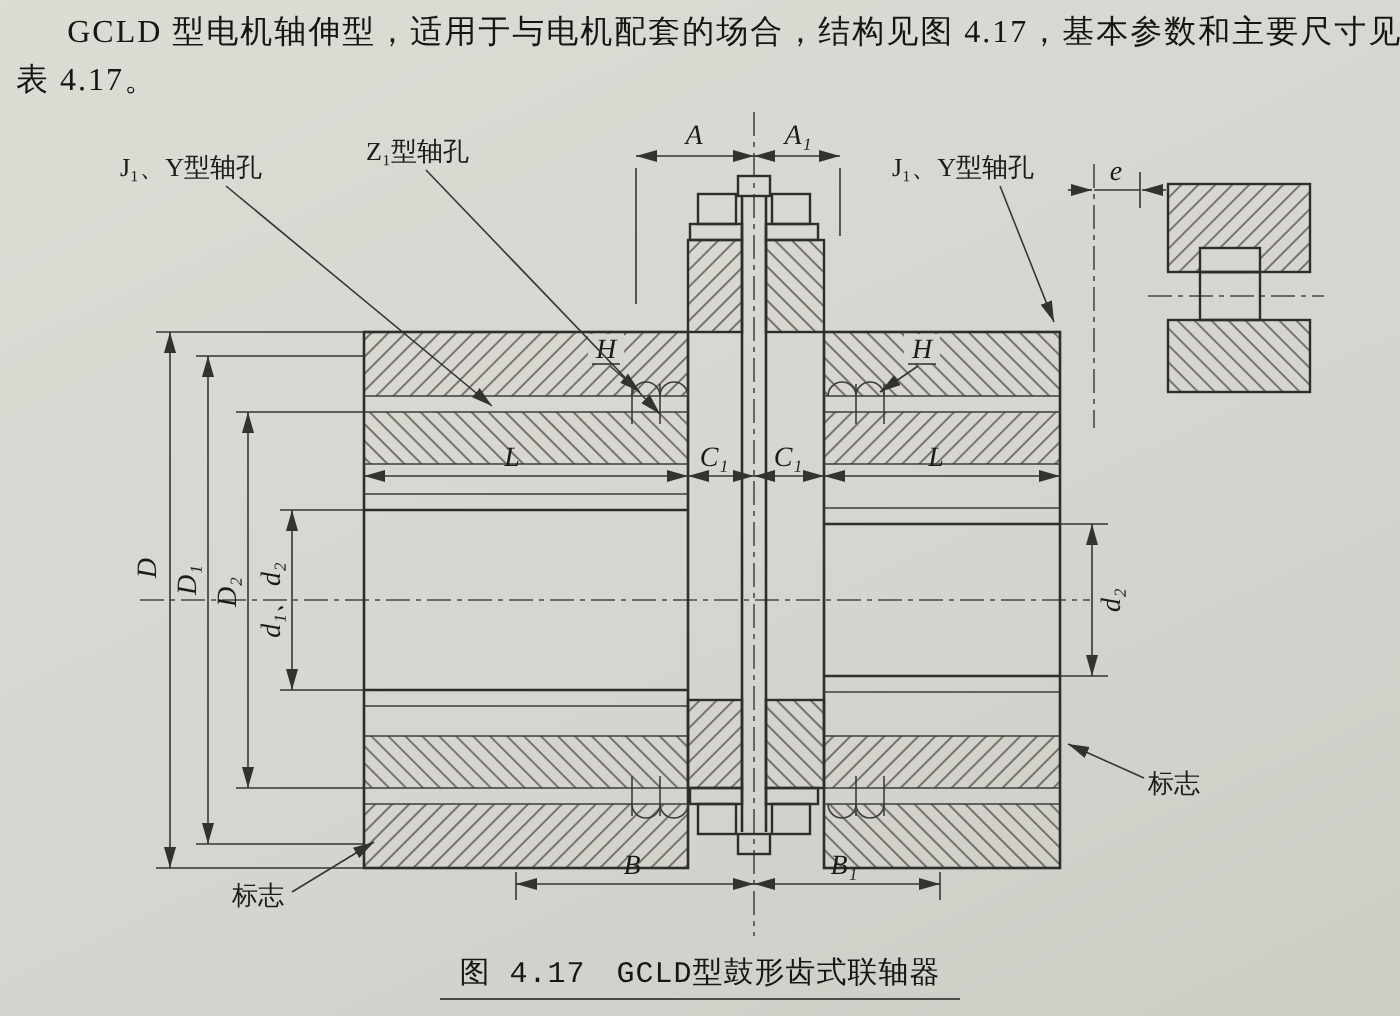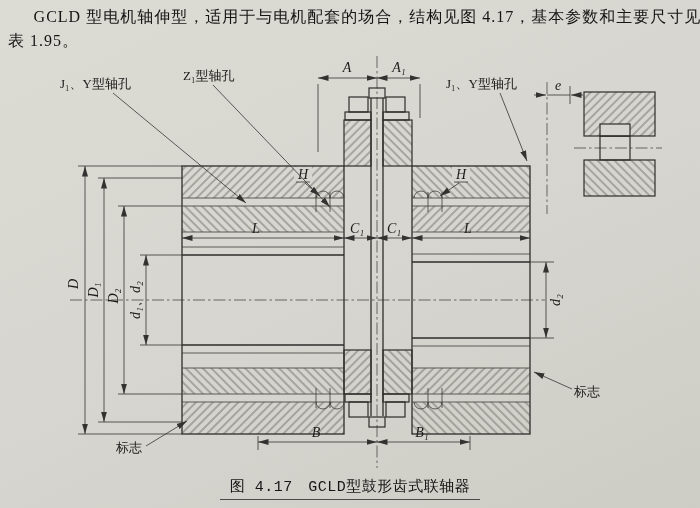--- a/index.html
+++ b/index.html
@@ -34,21 +34,21 @@
   .callout{font-family:"Liberation Serif",serif;font-size:13px;fill:#1b1b1a;}
   .bgpatch{fill:#d6d5cf;}
 </style>
 </head>
 <body>
 
 <div class="page">
 
   <div class="intro">
     <div class="l1">GCLD 型电机轴伸型，适用于与电机配套的场合，结构见图 4.17，基本参数和主要尺寸见</div>
-    <div class="l2">表 1.95。</div>
+    <div class="l2">表 4.17。</div>
   </div>
 
   <svg class="fig" width="700" height="508" viewBox="0 0 700 508">
     <defs>
       <marker id="arr" markerUnits="userSpaceOnUse" markerWidth="11" markerHeight="8" refX="10.5" refY="4" orient="auto-start-reverse">
         <path d="M0,1 L10.5,4 L0,7 Z" fill="#333230"></path>
       </marker>
       <pattern id="hA" patternUnits="userSpaceOnUse" width="6" height="6" patternTransform="rotate(45)">
         <line x1="3" y1="0" x2="3" y2="6" stroke="#56524c" stroke-width="0.75"></line>
       </pattern>

